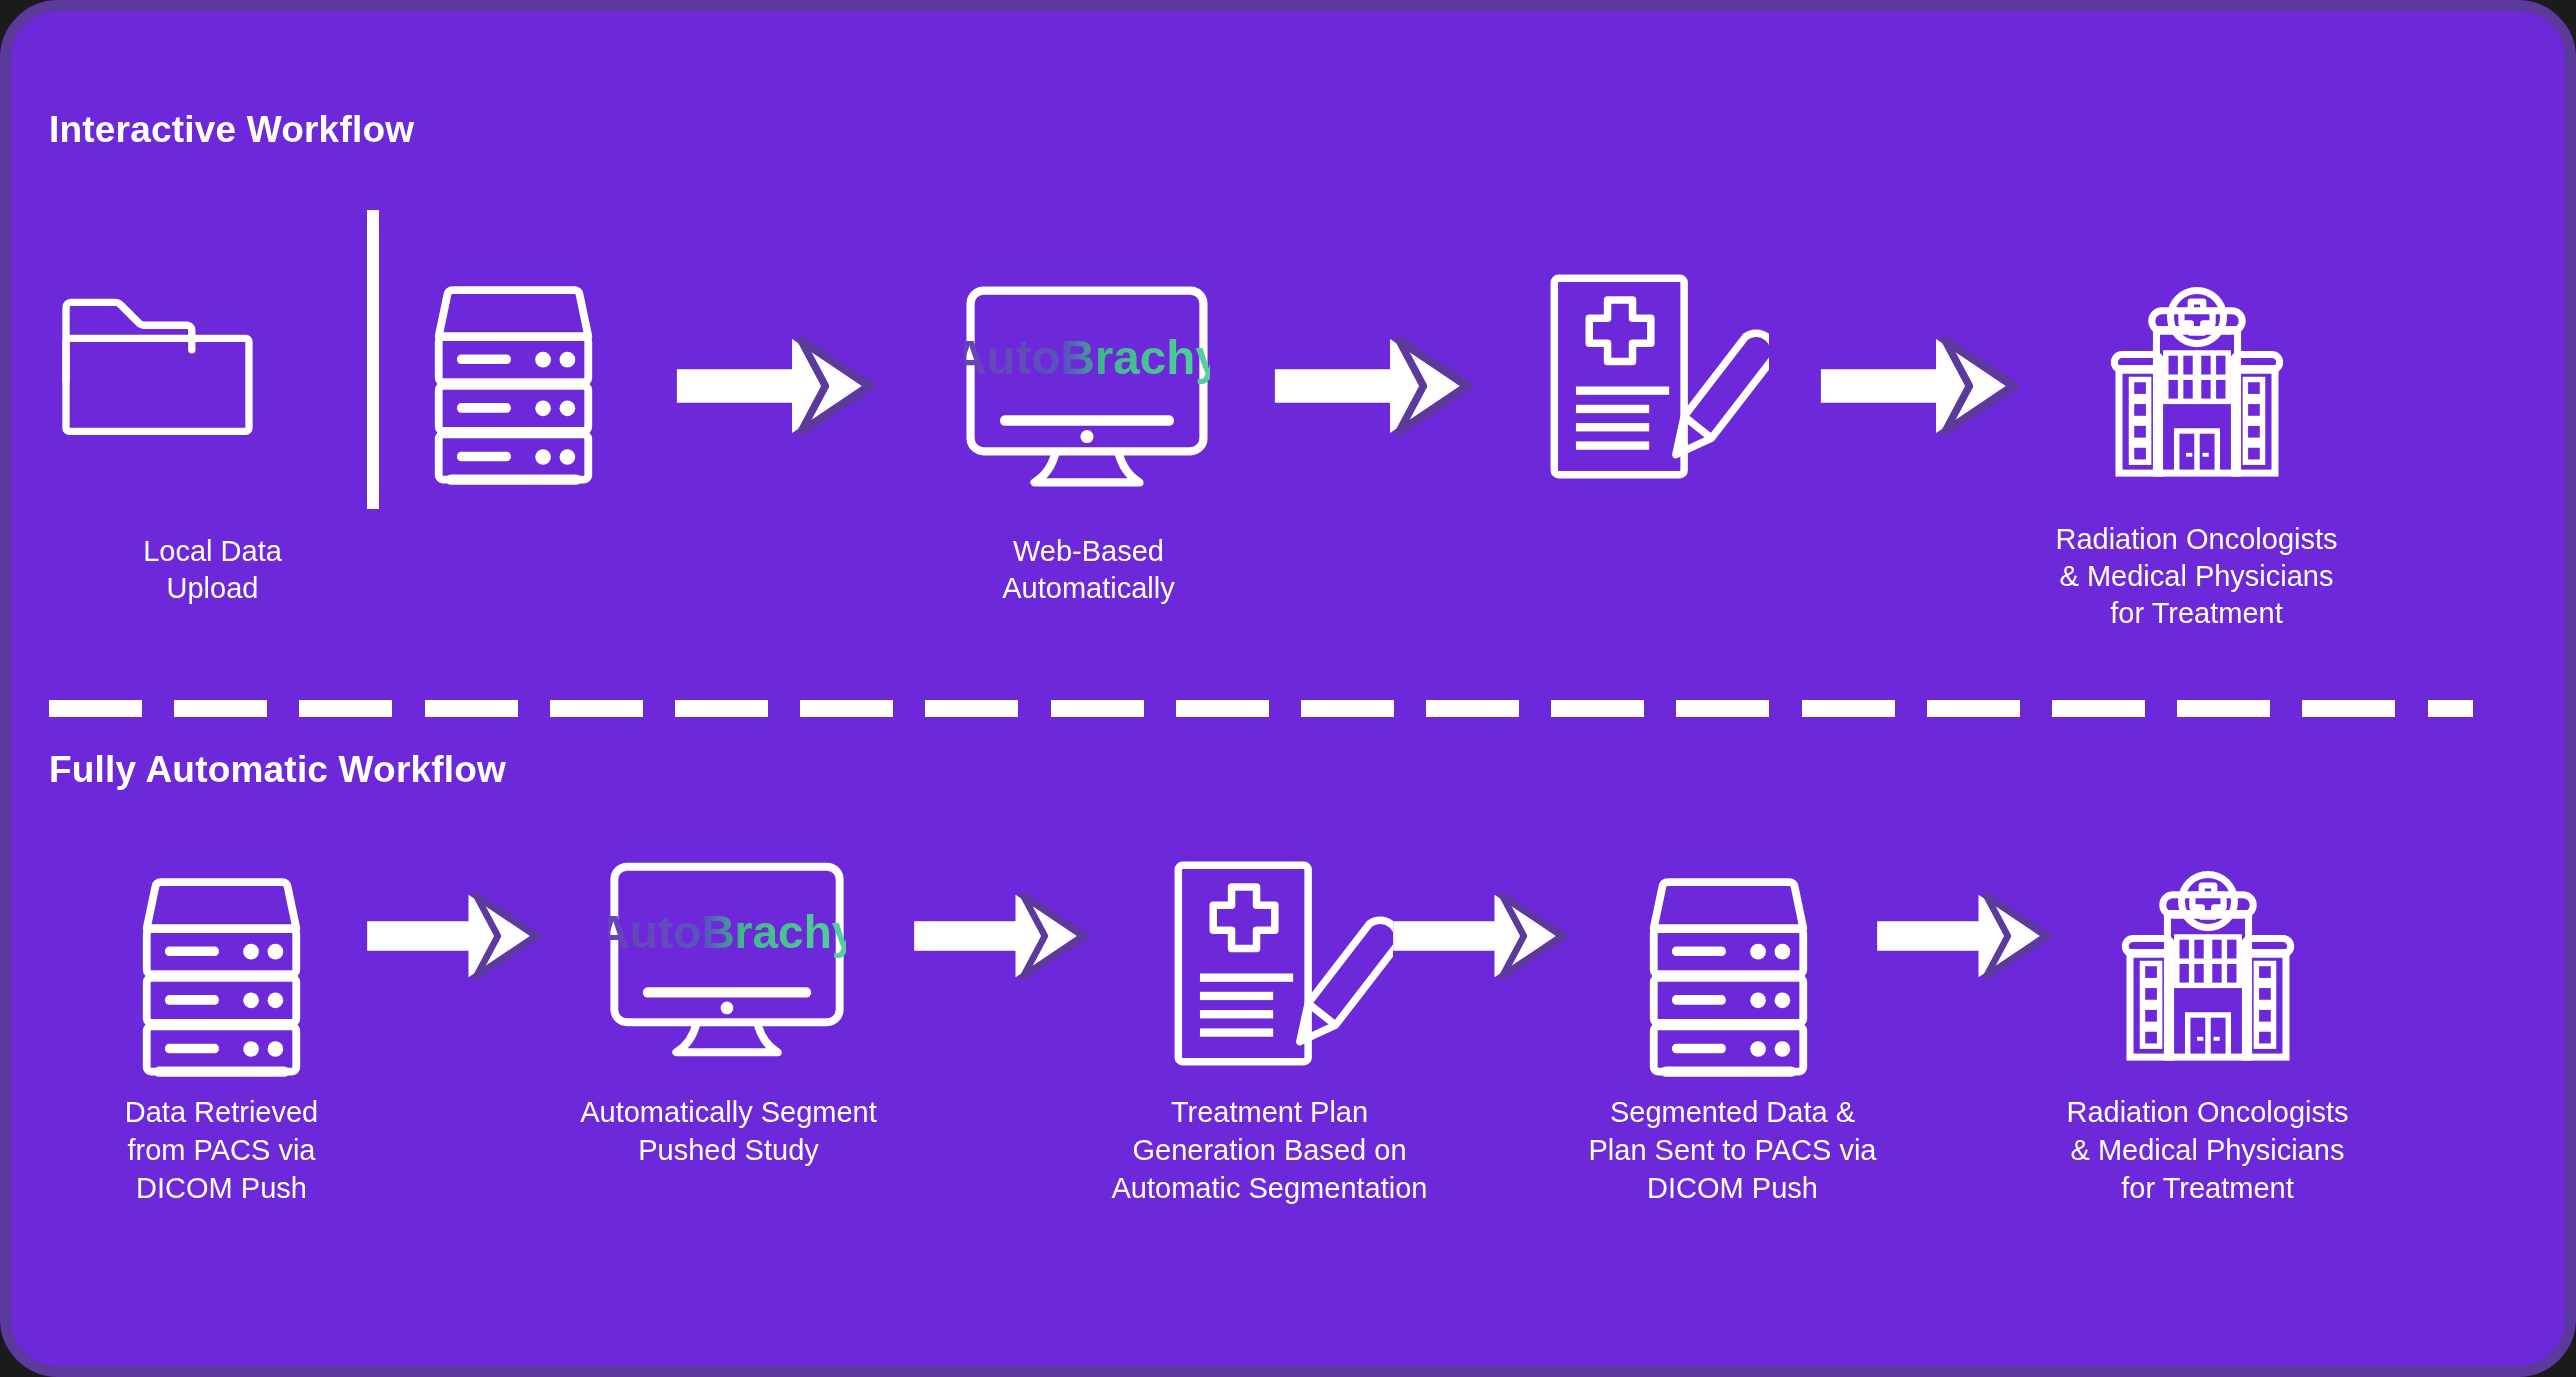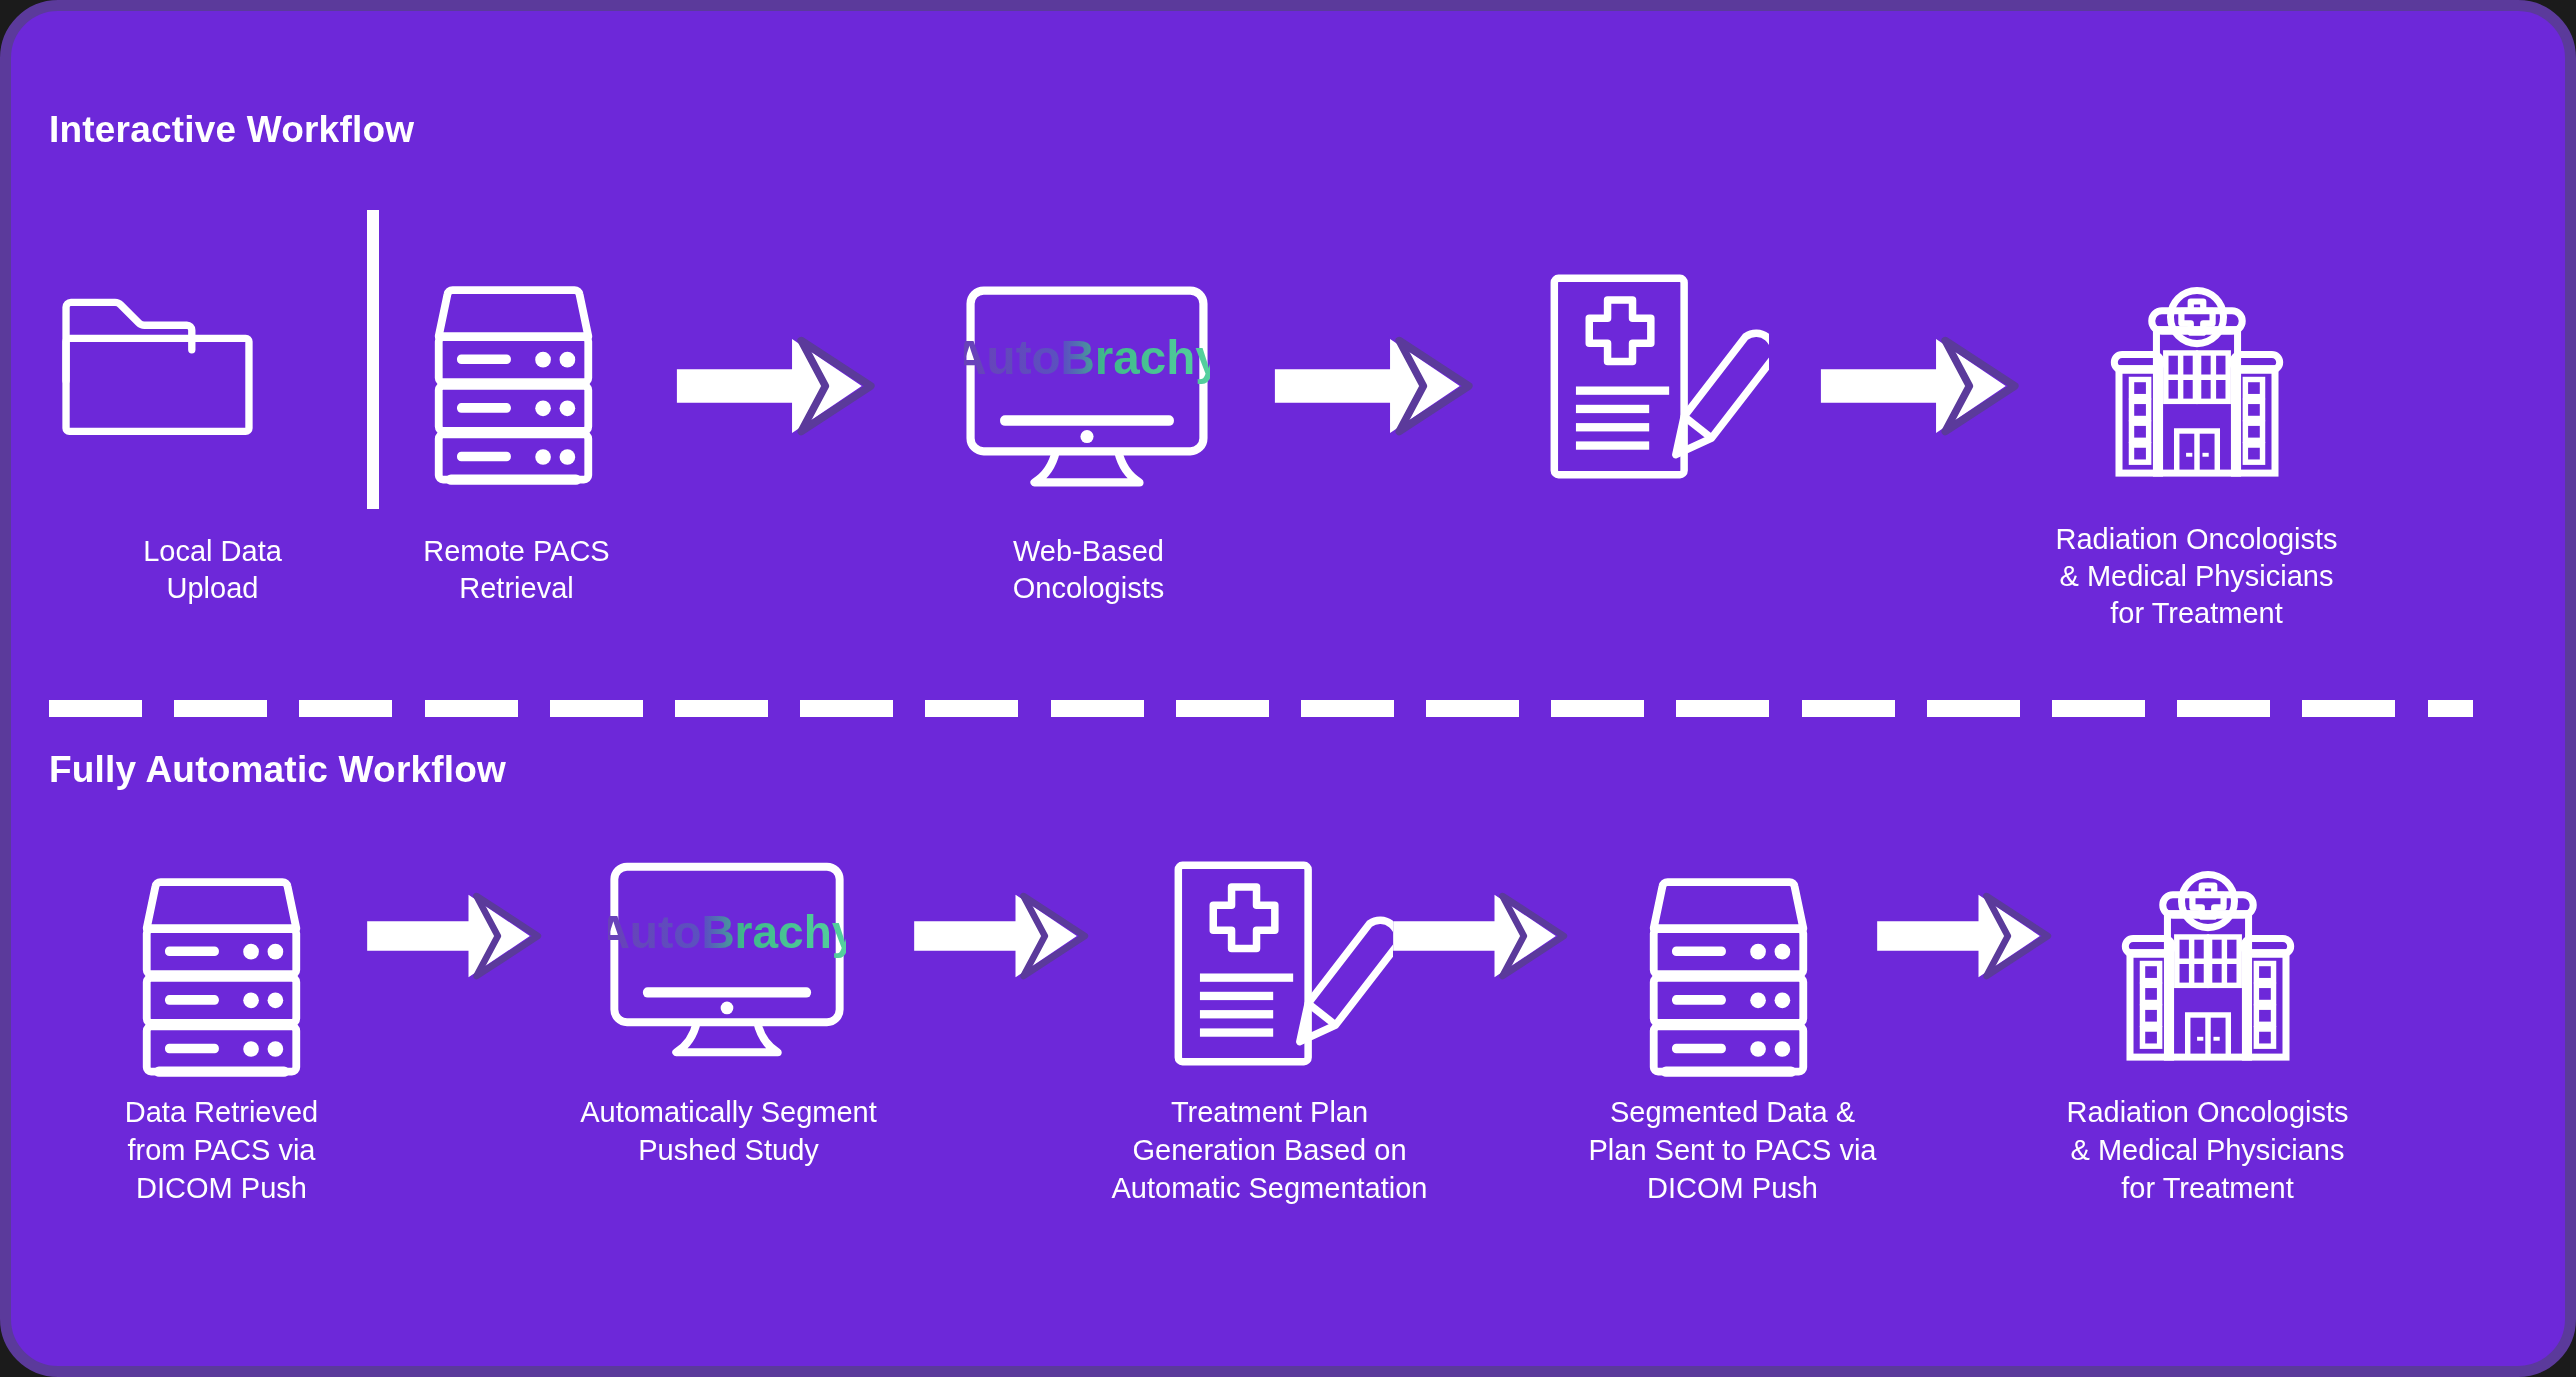--- a/index.html
+++ b/index.html
@@ -182,38 +182,36 @@
     <div class="caption" style="left:0px;top:522px;width:321px;padding-left:41px;">Local Data
 Upload</div>
 
     <div class="node" style="left:411px;top:265px;width:185px;height:213px;">
       <span class="icon">
         <svg width="183" height="209" viewBox="0 0 228 261">
             <use href="#sym-server" x="0" y="0" width="228" height="261"></use>
           </svg>
       </span>
     </div>
-    <div class="caption" style="left:345px;top:522px;width:321px;">Remote PACS
-Retrieval</div>
 
     <span class="arrow" style="left:662px;top:325px;">
       <svg width="229" height="100" viewBox="0 0 285 125">
           <use href="#sym-arrow" x="0" y="0" width="285" height="125"></use>
         </svg>
     </span>
 
     <div class="node" style="left:953px;top:273px;width:249px;height:205px;">
       <span class="icon">
         <svg width="246" height="205" viewBox="0 0 306 255">
             <use href="#sym-monitor" x="0" y="0" width="306" height="255"></use>
           </svg>
       </span>
     </div>
     <div class="caption" style="left:917px;top:522px;width:321px;">Web-Based
-Oncologists</div>
+Automatically</div>
 
     <span class="arrow" style="left:1260px;top:325px;">
       <svg width="229" height="100" viewBox="0 0 285 125">
           <use href="#sym-arrow" x="0" y="0" width="285" height="125"></use>
         </svg>
     </span>
 
     <div class="node" style="left:1525px;top:257px;width:233px;height:217px;">
       <span class="icon">
         <svg width="233" height="217" viewBox="0 0 290 270">

